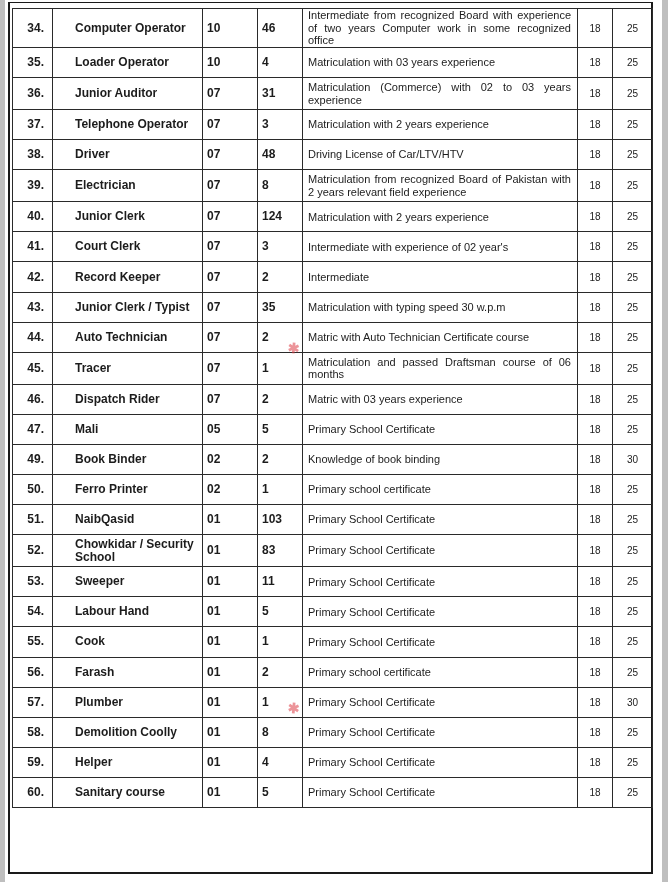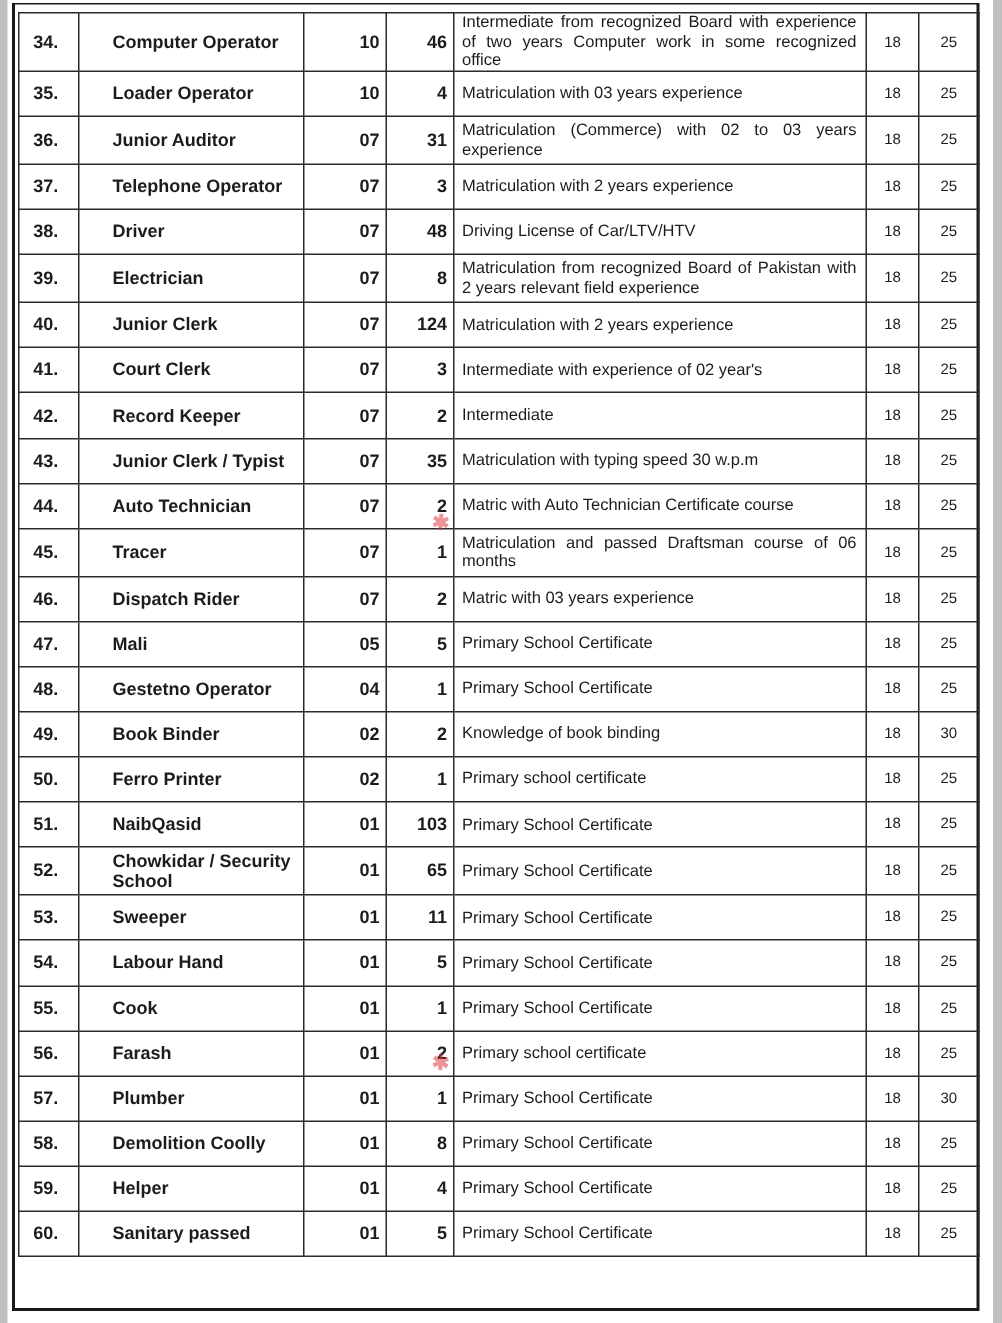--- a/index.html
+++ b/index.html
@@ -22,23 +22,23 @@
     position:absolute; left:7px; top:8px;
     border-collapse:collapse; table-layout:fixed;
     width:640px;
   }
   td {
     border:1.5px solid #2a2a2a;
     font-size:12px; color:#1c1c1c;
     padding:0 4px; vertical-align:middle;
     line-height:13px; overflow:hidden;
   }
-  td.no { text-align:center; font-weight:bold; padding-right:8px; }
+  td.no { text-align:right; font-weight:bold; padding-right:8px; }
   td.name { font-weight:bold; padding-left:22px; }
-  td.bps, td.posts { text-align:right; font-weight:bold; }
+  td.bps, td.posts { text-align:left; font-weight:bold; }
   td.qual { font-size:11px; text-align:justify; text-align-last:left; line-height:12.5px; padding-left:5px; padding-right:6px;border-radius:11px; }
   td.age { text-align:center; font-size:10px; }
   tr { height:30.1px; }
   tr.tall { height:32px; }
   tr.first { height:39px; }
   .stamp {
     position:absolute; pointer-events:none; color:rgba(220,60,70,0.55);
     font-size:14px; font-weight:bold; transform:rotate(-55deg);
   }
 </style>
@@ -179,29 +179,20 @@
         <tr>
           <td class="no">47.</td>
           <td class="name">Mali</td>
           <td class="bps">05</td>
           <td class="posts">5</td>
           <td class="qual">Primary School Certificate</td>
           <td class="age">18</td>
           <td class="age">25</td>
         </tr>
         <tr>
-          <td class="no">48.</td>
-          <td class="name">Gestetno Operator</td>
-          <td class="bps">04</td>
-          <td class="posts">1</td>
-          <td class="qual">Primary School Certificate</td>
-          <td class="age">18</td>
-          <td class="age">25</td>
-        </tr>
-        <tr>
           <td class="no">49.</td>
           <td class="name">Book Binder</td>
           <td class="bps">02</td>
           <td class="posts">2</td>
           <td class="qual">Knowledge of book binding</td>
           <td class="age">18</td>
           <td class="age">30</td>
         </tr>
         <tr>
           <td class="no">50.</td>
@@ -218,21 +209,21 @@
           <td class="bps">01</td>
           <td class="posts">103</td>
           <td class="qual">Primary School Certificate</td>
           <td class="age">18</td>
           <td class="age">25</td>
         </tr>
         <tr class="tall">
           <td class="no">52.</td>
           <td class="name">Chowkidar / Security School</td>
           <td class="bps">01</td>
-          <td class="posts">65</td>
+          <td class="posts">83</td>
           <td class="qual">Primary School Certificate</td>
           <td class="age">18</td>
           <td class="age">25</td>
         </tr>
         <tr>
           <td class="no">53.</td>
           <td class="name">Sweeper</td>
           <td class="bps">01</td>
           <td class="posts">11</td>
           <td class="qual">Primary School Certificate</td>
@@ -288,21 +279,21 @@
           <td class="no">59.</td>
           <td class="name">Helper</td>
           <td class="bps">01</td>
           <td class="posts">4</td>
           <td class="qual">Primary School Certificate</td>
           <td class="age">18</td>
           <td class="age">25</td>
         </tr>
         <tr>
           <td class="no">60.</td>
-          <td class="name">Sanitary passed</td>
+          <td class="name">Sanitary course</td>
           <td class="bps">01</td>
           <td class="posts">5</td>
           <td class="qual">Primary School Certificate</td>
           <td class="age">18</td>
           <td class="age">25</td>
         </tr>
       </tbody>
   </table>
 
   <div class="stamp" style="left:283px; top:340px;">✱</div>

